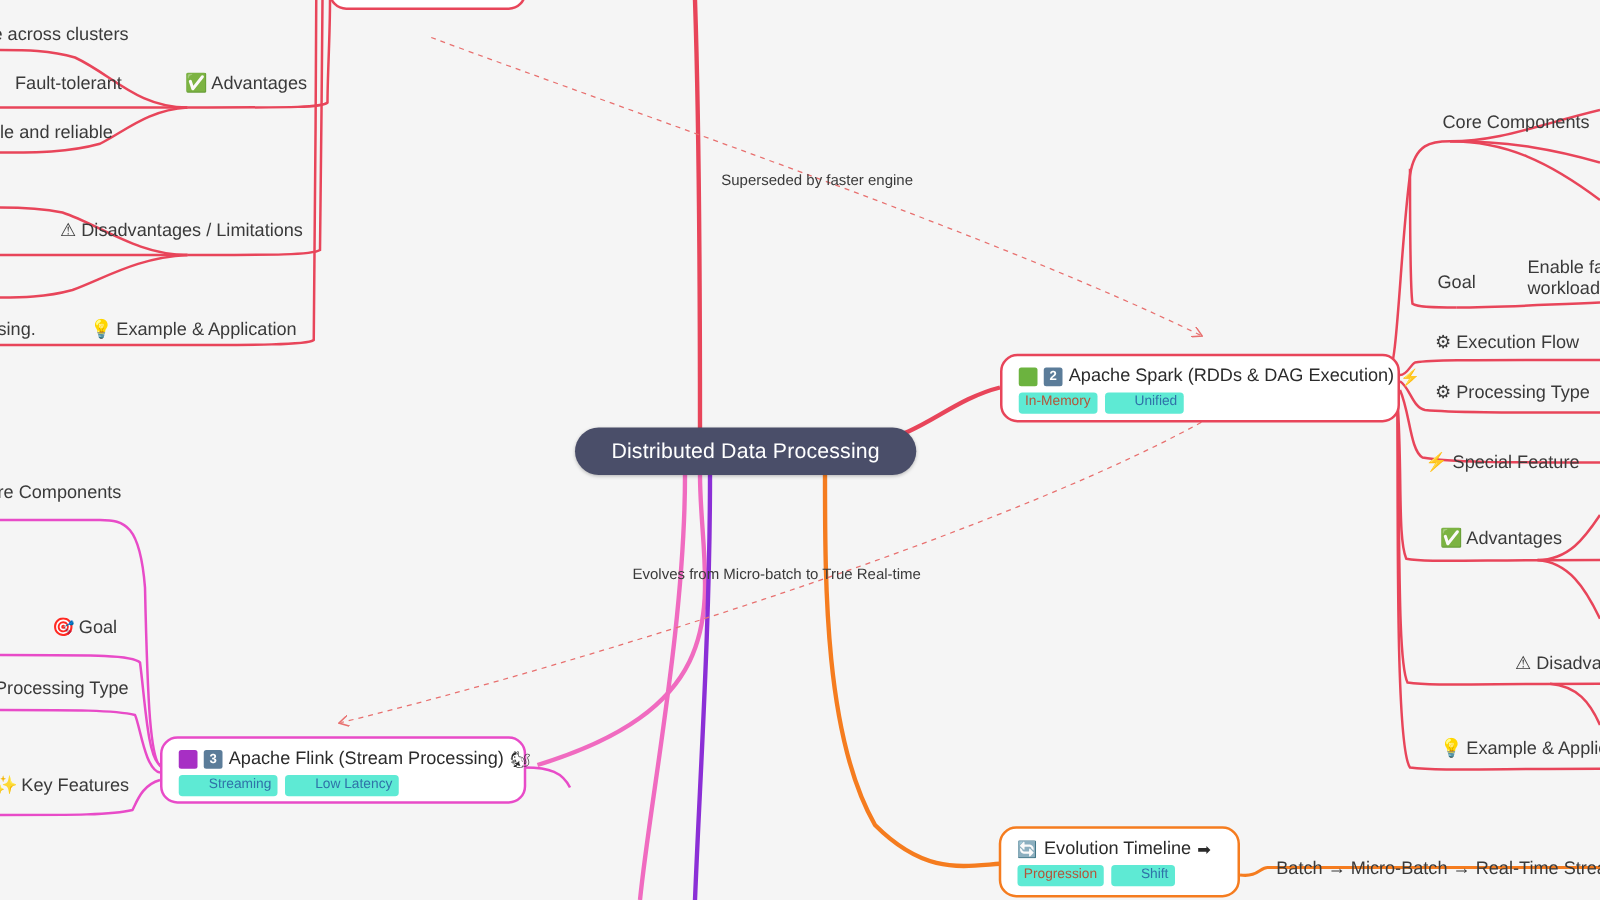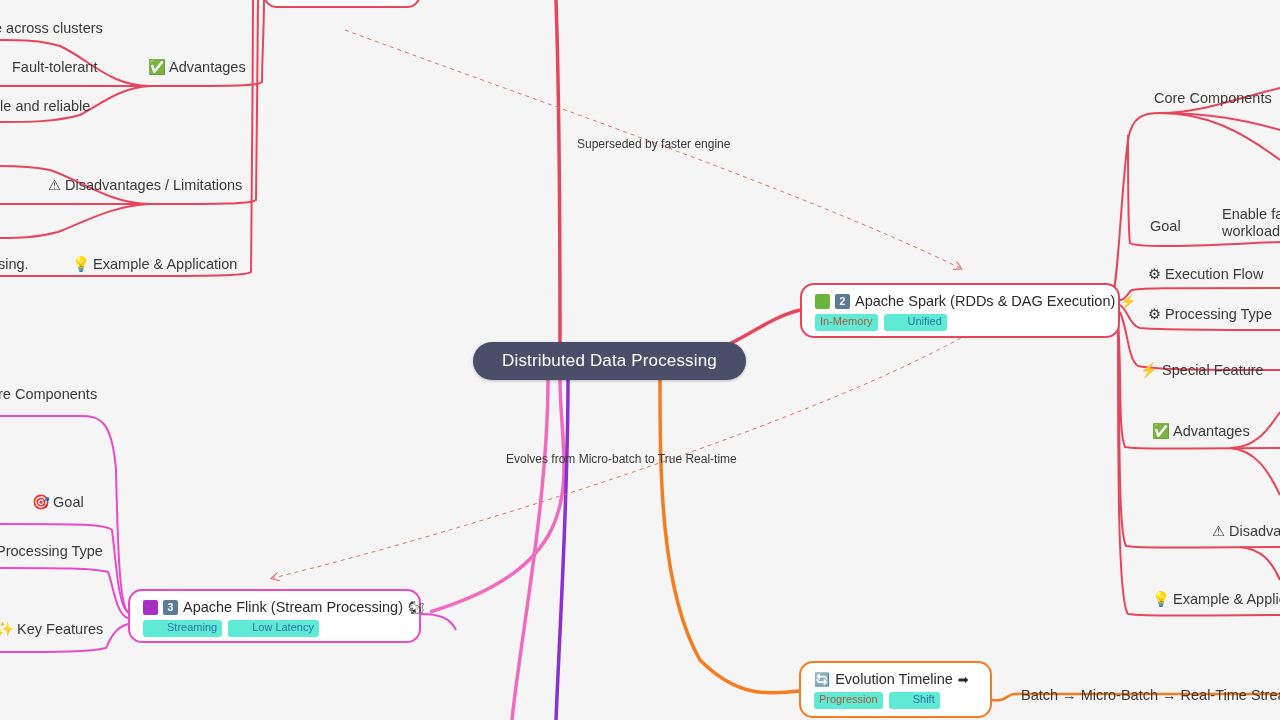--- a/index.html
+++ b/index.html
@@ -18,21 +18,21 @@
   svg.wires {
     position: absolute;
     left: 0; top: 0;
     width: 1280px; height: 720px;
     pointer-events: none;
   }
 
   
   .root-node {
     position: absolute;
-    left: 473px; top: 342px;
+    left: 460px; top: 342px;
     width: 273px; height: 38px;
     background: #4a4e69;
     border-radius: 19px;
     display: flex;
     align-items: center;
     justify-content: center;
     box-shadow: 0 1px 3px rgba(0,0,0,.25);
     z-index: 40;
   }
   .root-node .label {
@@ -248,21 +248,21 @@
 
   <div class="branch-label" style="left:-6px; top:20px;">e across clusters</div>
   <div class="branch-label" style="left:12px; top:59px;">Fault-tolerant</div>
   <div class="branch-label" style="left:148px; top:59px;"><span class="ic">✅</span><span>Advantages</span></div>
   <div class="branch-label" style="left:-8px; top:98px;">ple and reliable</div>
   <div class="branch-label" style="left:48px; top:177px;">⚠ Disadvantages / Limitations</div>
   <div class="branch-label" style="left:-2px; top:256px;">sing.</div>
   <div class="branch-label" style="left:72px; top:256px;"><span class="ic">💡</span><span>Example &amp; Application</span></div>
 
   <div class="branch-label" style="left:-2px; top:386px;">re Components</div>
-  <div class="branch-label" style="left:32px; top:494px;"><span class="ic">🎯</span><span>Goal</span></div>
+  <div class="branch-label" style="left:42px; top:494px;"><span class="ic">🎯</span><span>Goal</span></div>
   <div class="branch-label" style="left:-4px; top:543px;">Processing Type</div>
   <div class="branch-label" style="left:-4px; top:621px;"><span class="ic">✨</span><span>Key Features</span></div>
 
   <div class="branch-label" style="left:1021px; top:687px;">Batch → Micro-Batch → Real-Time Stream P</div>
 
   <div class="rel-label" style="left:577px; top:137px;">Superseded by faster engine</div>
   <div class="rel-label" style="left:506px; top:452px;">Evolves from Micro-batch to True Real-time</div>
 
 </div>
 

